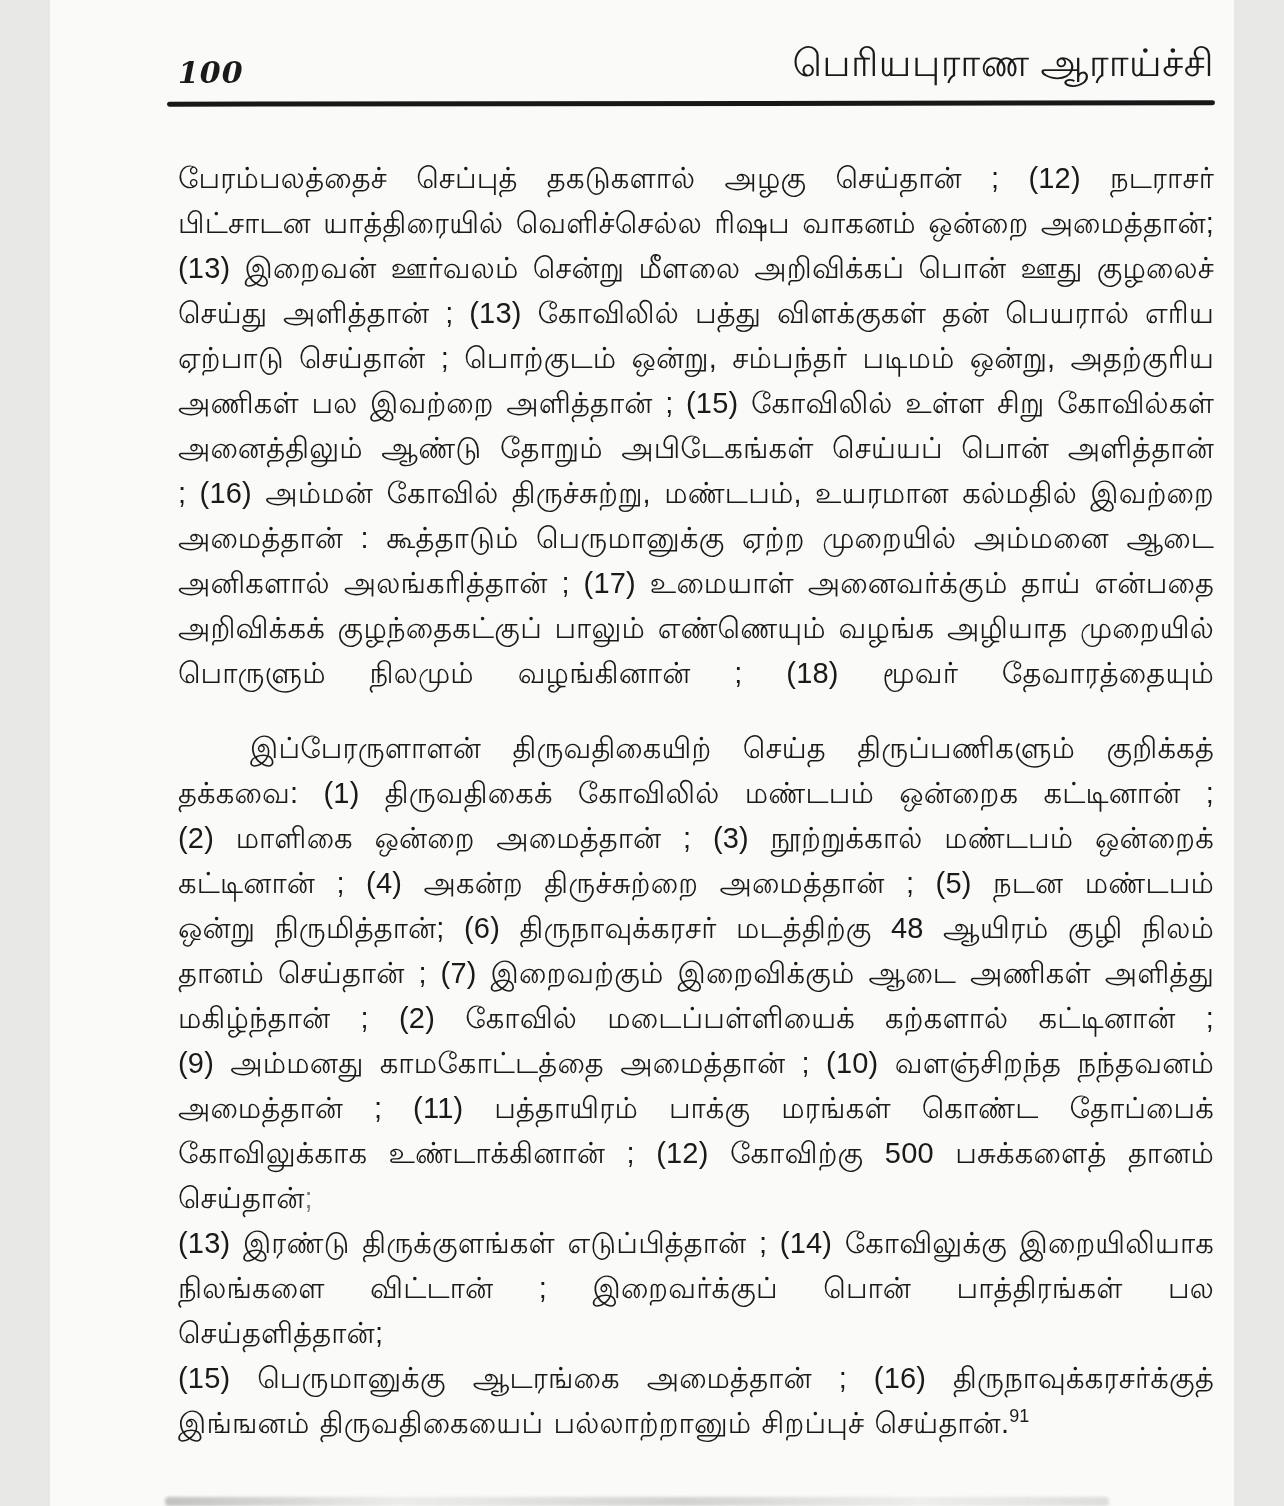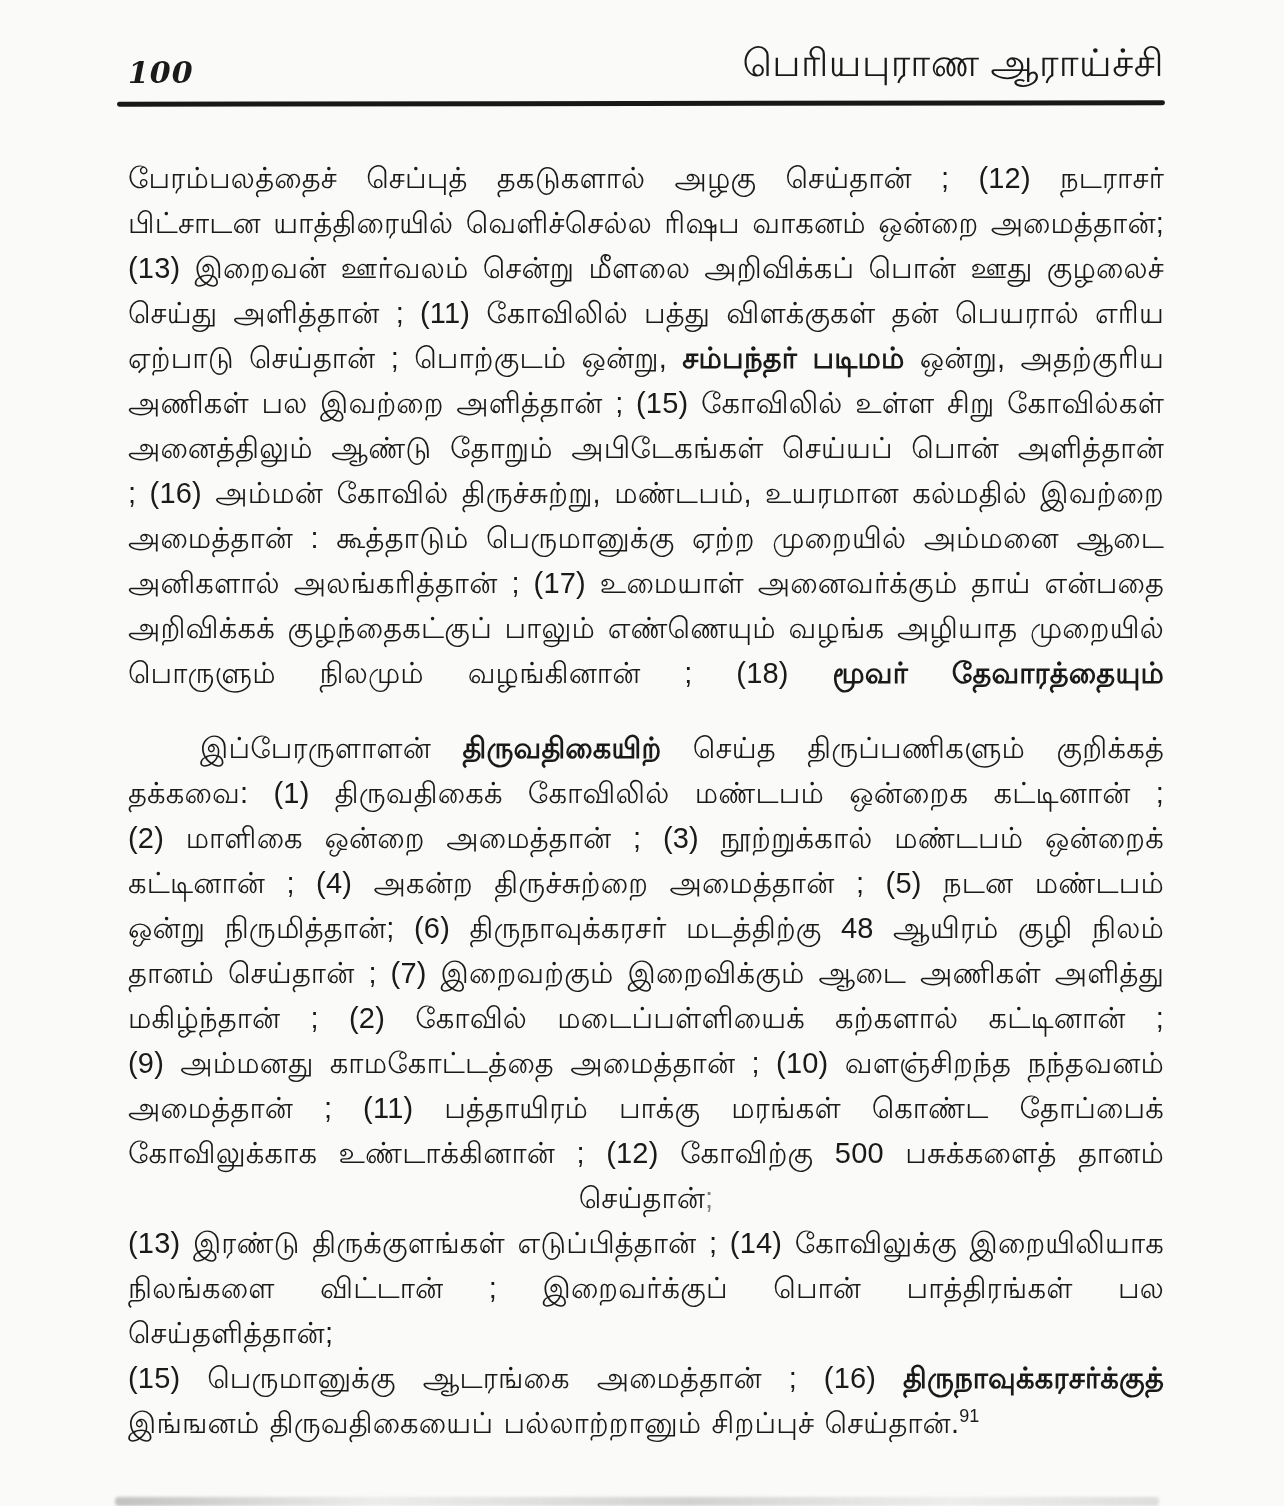--- a/index.html
+++ b/index.html
@@ -1,18 +1,18 @@
 <!DOCTYPE html>
 <html><head>
 <meta charset="utf-8">
 <style>
   html, body { margin: 0; padding: 0; background: #e8e8e6; }
   .page {
     position: relative;
-    width: 1284px;
+    width: 1184px;
     height: 1506px;
     margin: 0 auto;
     background: #fafaf8;
     overflow: hidden;
     font-family: "Liberation Sans", sans-serif;
     color: #1a1a1a;
   }
   .header-row {
     position: absolute;
     top: 42px;
@@ -54,26 +54,26 @@
     font-size: 29px;
     line-height: 45px;
     text-align: justify;
     text-align-last: justify;
     word-spacing: 2px;
     letter-spacing: 0.2px;
   }
   .line.last { text-align: left; text-align-last: left; }
   .line.spread {
     display: flex;
-    justify-content: center;
+    justify-content: flex-start;
     text-align: left;
     text-align-last: left;
   }
   .line.indent { padding-left: 72px; }
-  .bold { font-weight: bold; }
+  .bold { font-weight: normal; }
   .faint { opacity: 0.55; }
   sup {
     font-size: 18px;
     line-height: 0;
     vertical-align: super;
     letter-spacing: 0;
   }
   .smear {
     position: absolute;
     left: 115px;
@@ -100,21 +100,21 @@
     <span class="header-title">பெரியபுராண ஆராய்ச்சி</span>
   </div>
 
   <div class="rule"></div>
 
   <div class="body-text">
       <div class="para">
         <div class="line"><span>பேரம்பலத்தைச் செப்புத் தகடுகளால் அழகு செய்தான் ; (12) நடராசர்</span></div>
         <div class="line"><span>பிட்சாடன யாத்திரையில் வெளிச்செல்ல ரிஷப வாகனம் ஒன்றை அமைத்தான்;</span></div>
         <div class="line"><span>(13) இறைவன் ஊர்வலம் சென்று மீளலை அறிவிக்கப் பொன் ஊது குழலைச்</span></div>
-        <div class="line"><span>செய்து அளித்தான் ; (11) கோவிலில் பத்து விளக்குகள் தன் பெயரால் எரிய</span></div>
+        <div class="line"><span>செய்து அளித்தான் ; (13) கோவிலில் பத்து விளக்குகள் தன் பெயரால் எரிய</span></div>
         <div class="line"><span>ஏற்பாடு செய்தான் ; பொற்குடம் ஒன்று, </span><span class="bold">சம்பந்தர் படிமம்</span><span> ஒன்று, அதற்குரிய</span></div>
         <div class="line"><span>அணிகள் பல இவற்றை அளித்தான் ; (15) கோவிலில் உள்ள சிறு கோவில்கள்</span></div>
         <div class="line"><span>அனைத்திலும் ஆண்டு தோறும் அபிடேகங்கள் செய்யப் பொன் அளித்தான்</span></div>
         <div class="line"><span>; (16) அம்மன் கோவில் திருச்சுற்று, மண்டபம், உயரமான கல்மதில் இவற்றை</span></div>
         <div class="line"><span>அமைத்தான் : கூத்தாடும் பெருமானுக்கு ஏற்ற முறையில் அம்மனை ஆடை</span></div>
         <div class="line"><span>அனிகளால் அலங்கரித்தான் ; (17) உமையாள் அனைவர்க்கும் தாய் என்பதை</span></div>
         <div class="line"><span>அறிவிக்கக் குழந்தைகட்குப் பாலும் எண்ணெயும் வழங்க அழியாத முறையில்</span></div>
         <div class="line"><span>பொருளும் நிலமும் வழங்கினான் ; (18) </span><span class="bold">மூவர் தேவாரத்தையும்</span></div>
       </div>
       <div class="para">

